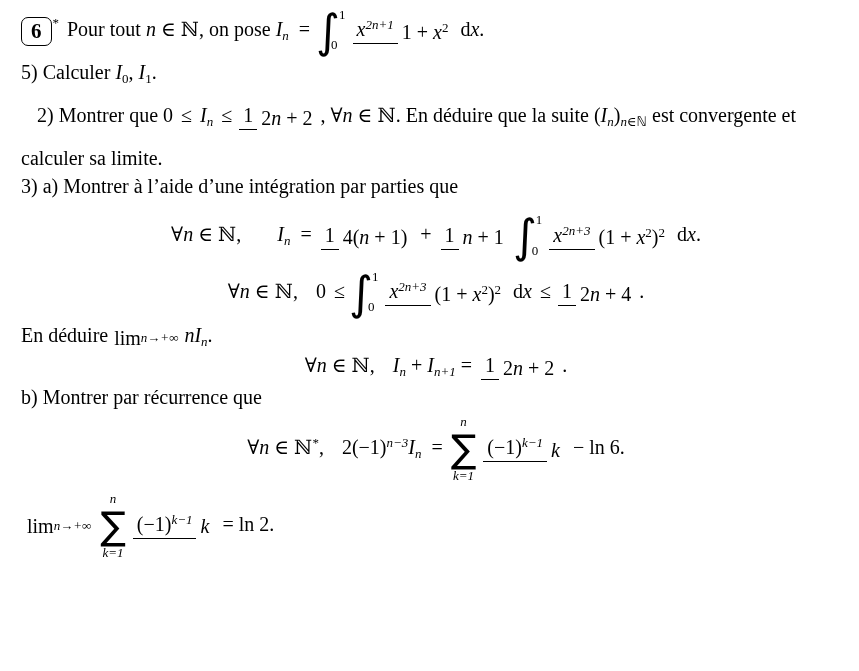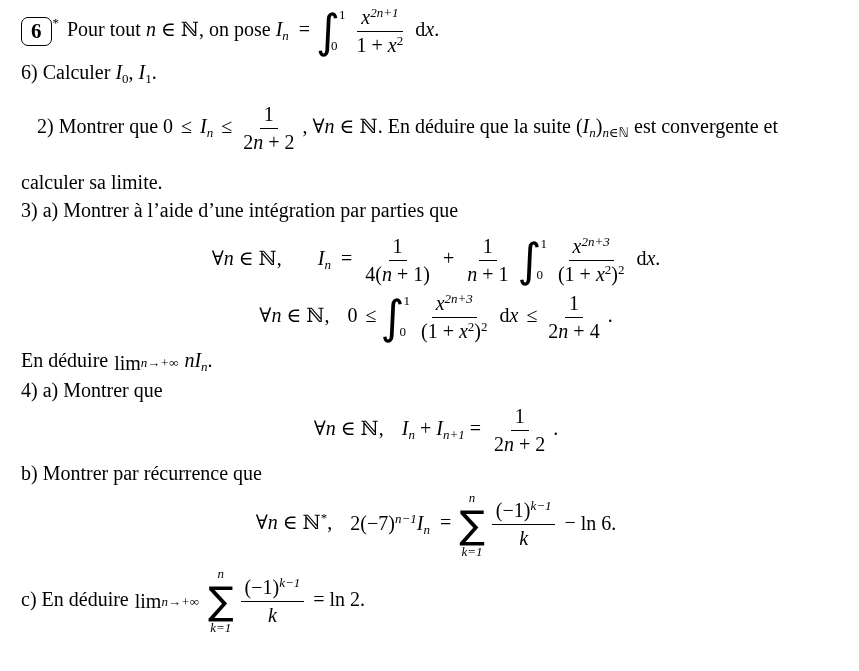--- a/index.html
+++ b/index.html
@@ -15,21 +15,21 @@
   .it{font-style:italic;}
   .sup{font-size:13px;vertical-align:7px;}
   .sub{font-size:13px;vertical-align:-4px;}
   .op{margin:0 5px;}
   .opt{margin:0 3px;}
   
   .exbox{display:inline-block;border:1.7px solid #000;border-radius:7px;
          padding:0px 9px 1px;font-weight:bold;font-size:21px;vertical-align:-2px;}
   .exstar{font-size:13px;vertical-align:9px;margin:0 8px 0 1px;}
   
-  .frac{display:inline-flex;flex-direction:column;align-items:center;
+  .frac{display:inline-flex;flex-direction:row;align-items:center;
         vertical-align:middle;margin:0 4px;text-align:left;}
   .num{padding:0 4px 2px;border-bottom:1.3px solid #000;line-height:1.15;}
   .den{padding:2px 4px 0;line-height:1.15;}
   
   .intg{display:inline-flex;vertical-align:middle;margin:0 3px 0 1px;}
   .int-glyph{font-size:46px;line-height:1.1;font-family:"DejaVu Sans","DejaVu Serif",sans-serif;}
   .int-lims{display:inline-flex;flex-direction:column;justify-content:space-between;
             font-size:13px;padding:1px 0 3px;}
   .int-up{margin-left:-1px;}
   .int-lo{margin-left:-9px;}
@@ -77,21 +77,21 @@
           <span class="int-up">1</span>
           <span class="int-lo">0</span>
         </span>
       </span><span class="frac">
         <span class="num"><span class="it">x</span><span class="sup it">2n+1</span></span>
         <span class="den"><span>1 +</span> <span class="it">x</span><span class="sup">2</span></span>
       </span><span class="dx">d</span><span class="it">x</span><span>.</span>
   </div>
 
   <div class="tline m-l2">
-    <span>6) Calculer</span>
+    <span>5) Calculer</span>
     <span class="it">I</span><span class="sub">0</span><span>,</span>
     <span class="it">I</span><span class="sub">1</span><span>.</span>
   </div>
 
   <div class="tline m-l3">
     <span>2) Montrer que 0</span>
     <span class="opt">≤</span>
     <span class="it">I</span><span class="sub it">n</span>
     <span class="opt">≤</span><span class="frac">
         <span class="num">1</span>
@@ -149,49 +149,46 @@
       </span><span>.</span>
   </div>
 
   <div class="tline m-l7">
     <span>En déduire</span><span class="lim">
         <span class="lim-word">lim</span>
         <span class="lim-sub it">n→+∞</span>
       </span><span class="it">n</span><span class="it">I</span><span class="sub it">n</span><span>.</span>
   </div>
 
-  <div class="tline m-l8">
-    <span>4) a) Montrer que</span>
-  </div>
 
   <div class="deq m-eq3">
     <span class="quad"><span>∀</span><span class="it">n</span> <span>∈ ℕ,</span></span><span class="it">I</span><span class="sub it">n</span><span class="op">+</span><span class="it">I</span><span class="sub it">n+1</span><span class="op">=</span><span class="frac">
         <span class="num">1</span>
         <span class="den"><span>2</span><span class="it">n</span> <span>+ 2</span></span>
       </span><span>.</span>
   </div>
 
   <div class="tline m-l9">
     <span>b) Montrer par récurrence que</span>
   </div>
 
   <div class="deq m-eq4">
-    <span class="quad"><span>∀</span><span class="it">n</span> <span>∈ ℕ</span><span class="sup">*</span><span>,</span></span><span>2(−7)</span><span class="sup it">n−1</span><span class="it">I</span><span class="sub it">n</span>
+    <span class="quad"><span>∀</span><span class="it">n</span> <span>∈ ℕ</span><span class="sup">*</span><span>,</span></span><span>2(−1)</span><span class="sup it">n−3</span><span class="it">I</span><span class="sub it">n</span>
     <span class="op">=</span><span class="sum">
         <span class="sum-top it">n</span>
         <span class="sum-glyph">∑</span>
         <span class="sum-bot it">k=1</span>
       </span><span class="frac">
         <span class="num"><span>(−1)</span><span class="sup it">k−1</span></span>
         <span class="den it">k</span>
       </span><span class="op">−</span><span>ln 6.</span>
   </div>
 
   <div class="tline m-l10">
-    <span>c) En déduire</span><span class="lim">
+    <span class="lim">
         <span class="lim-word">lim</span>
         <span class="lim-sub it">n→+∞</span>
       </span><span class="sum">
         <span class="sum-top it">n</span>
         <span class="sum-glyph">∑</span>
         <span class="sum-bot it">k=1</span>
       </span><span class="frac">
         <span class="num"><span>(−1)</span><span class="sup it">k−1</span></span>
         <span class="den it">k</span>
       </span>

